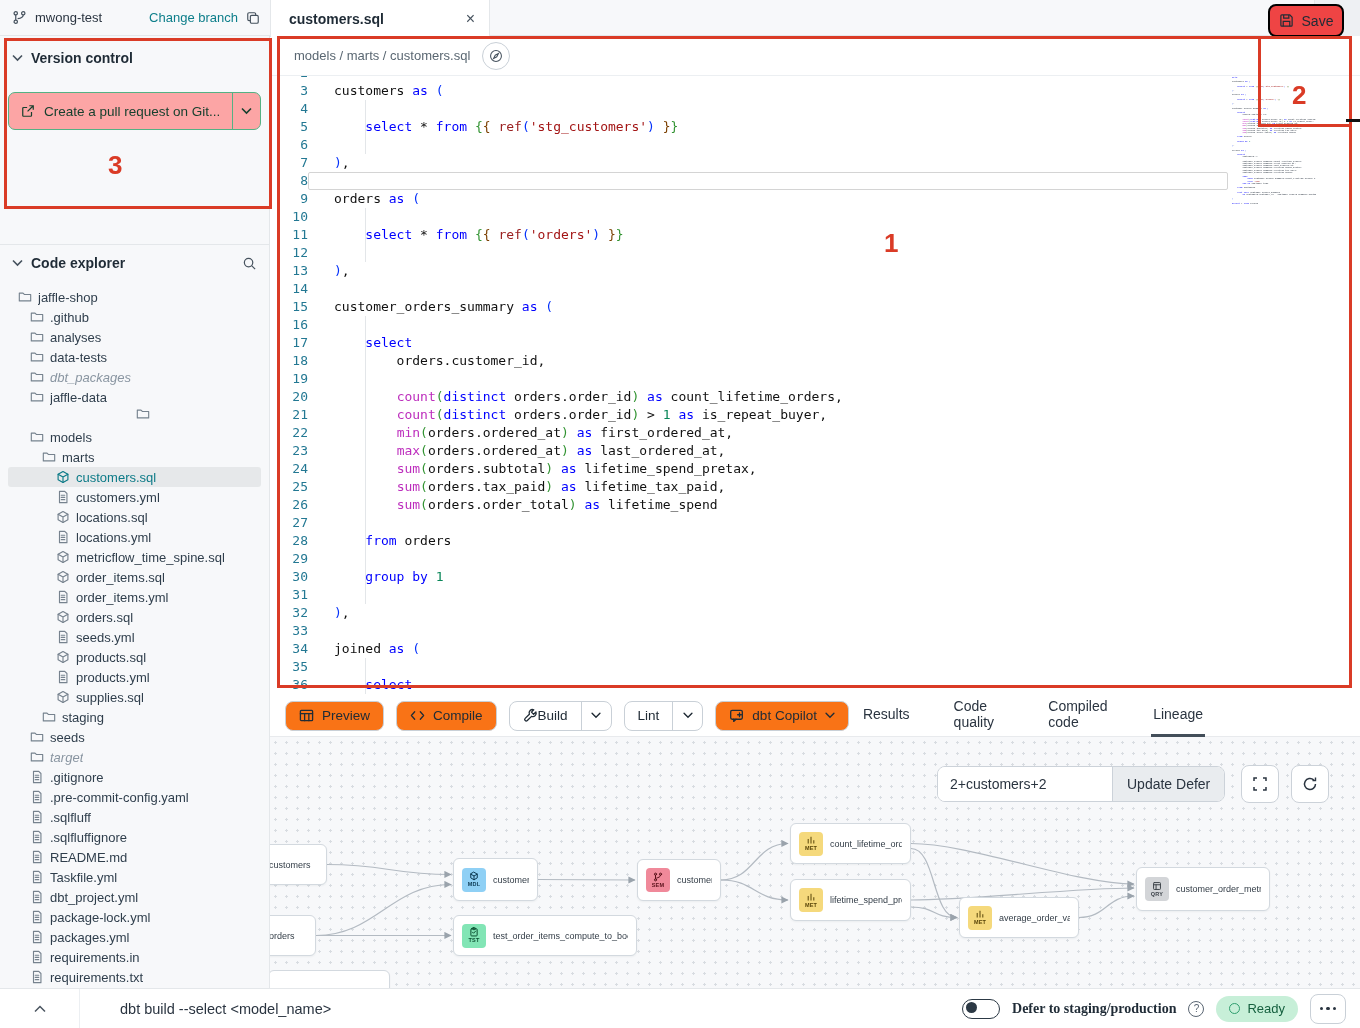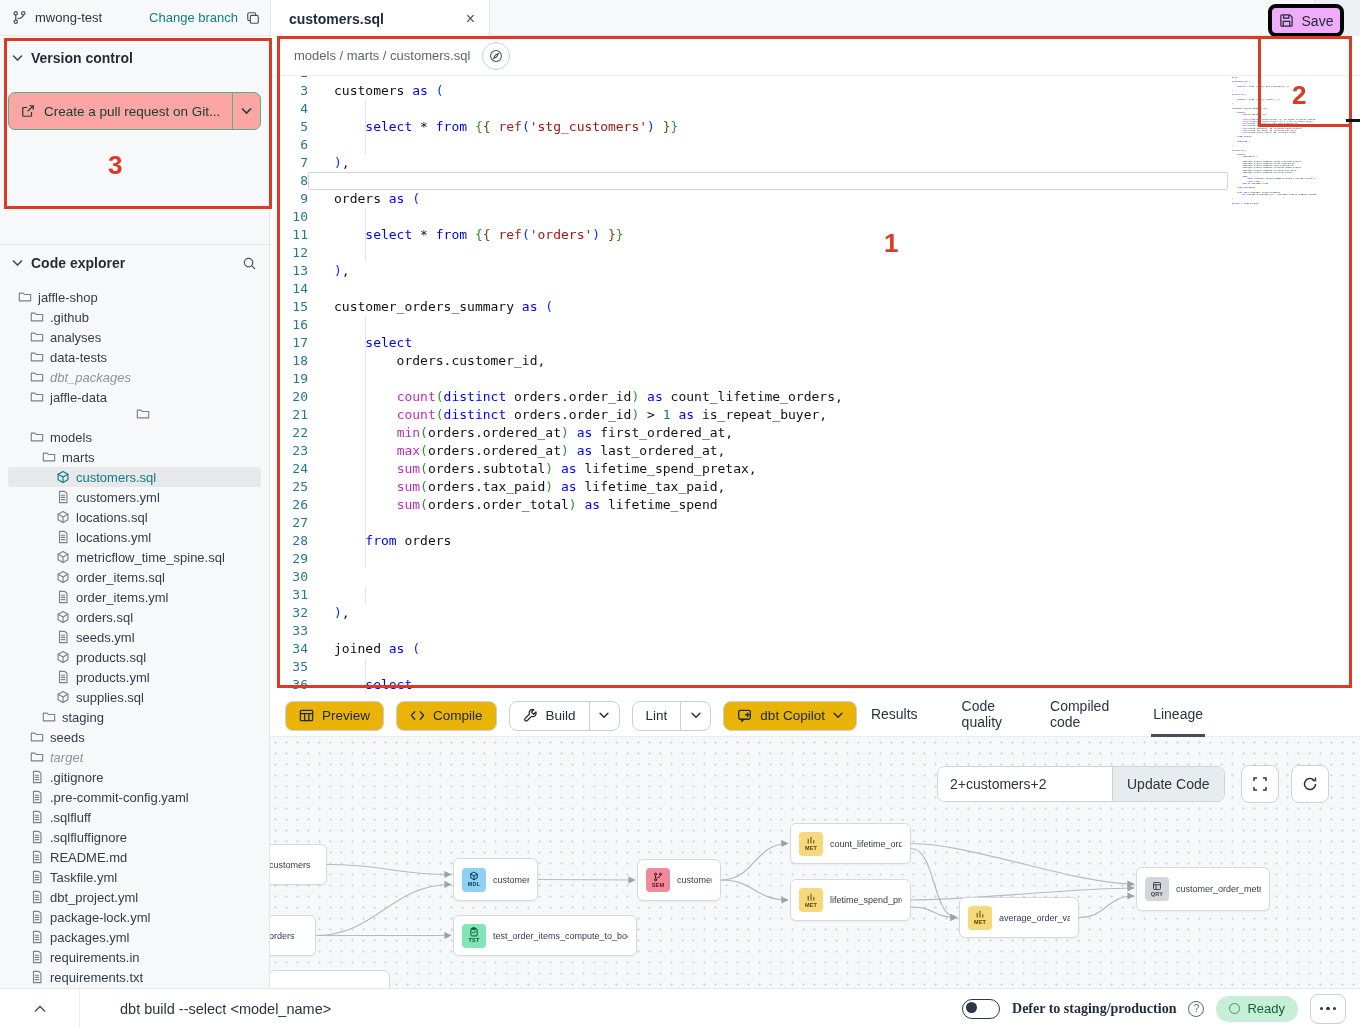--- a/index.html
+++ b/index.html
@@ -35,38 +35,38 @@
   .tree-row.selected .tico { color:#0c7a87; }
   .tree-row.muted { color:#8995a1; font-style:italic; }
   .tico { color:#76828e; flex:none; display:flex; }
   .tree-label { white-space:nowrap; overflow:hidden; }
 
   
   .editor { position:absolute; left:270px; top:36px; width:1090px; height:659px; background:#fff; }
   .crumbbar { position:relative; height:40px; border-bottom:1px solid #eceff2; display:flex; align-items:center; padding-left:24px; }
   .crumb { font-size:13px; color:#5a6772; }
   .copilot-circle { margin-left:12px; width:28px; height:28px; border:1px solid #c9d0d7; border-radius:50%; display:flex; align-items:center; justify-content:center; cursor:pointer; background:#fff; }
-  .save-btn { position:absolute; right:16px; top:-32px; height:33px; width:76px; border:4px solid #000000; border-radius:8px; background:#f0abfc; display:flex; align-items:center; justify-content:center; gap:8px; font-size:14px; color:#212c36; cursor:pointer; z-index:8; }
+  .save-btn { position:absolute; right:16px; top:-32px; height:33px; width:76px; border:2px solid #000000; border-radius:8px; background:#ef4444; display:flex; align-items:center; justify-content:center; gap:8px; font-size:14px; color:#212c36; cursor:pointer; z-index:8; }
   .codearea { position:absolute; left:0; top:40px; right:0; bottom:0; overflow:hidden; }
   #code-rows { margin-top:-12px; font-family:"DejaVu Sans Mono",monospace; font-size:13px; line-height:18px; }
   .code-row { display:flex; height:18px; white-space:pre; }
   .ln { width:38px; text-align:right; color:#237893; flex:none; user-select:none; }
   .code { flex:1; padding-left:26px; position:relative; margin-right:132px; color:#111; }
   .code-row.guided .code::before { content:''; position:absolute; left:57px; top:0; bottom:0; width:1px; background:#e3e6e9; }
   .code-row.active .code { border:1px solid #d4d4d4; border-radius:2px; }
   .tk-kw{color:#0000ff} .tk-fn{color:#bd2ebd} .tk-str{color:#a31515} .tk-ref{color:#9b2121}
   .tk-num{color:#098658} .tk-b0{color:#0431fa} .tk-b1{color:#319331} .tk-b2{color:#7b3f00}
   .minimap { position:absolute; left:962px; top:0; width:84px; height:140px; overflow:hidden; }
   .minimap-inner { font-family:"DejaVu Sans Mono",monospace; font-size:8px; line-height:8.2px; white-space:pre; transform:scale(0.27); transform-origin:0 0; width:340px; }
 
   
   .toolbar-row { position:absolute; left:270px; top:695px; width:1090px; height:42px; background:#fff; display:flex; align-items:center; padding:0 155px 0 15px; gap:12px; border-bottom:1px solid #e8eaed; }
-  .btn { display:inline-flex; align-items:center; gap:8px; height:30px; padding:0 13px; border:1px solid #c9d0d7; border-radius:8px; background:#eab308; font-size:13.5px; color:#212c36; cursor:pointer; white-space:nowrap; }
+  .btn { display:inline-flex; align-items:center; gap:8px; height:30px; padding:0 13px; border:1px solid #c9d0d7; border-radius:8px; background:#f97316; font-size:13.5px; color:#212c36; cursor:pointer; white-space:nowrap; }
   .btn-split { display:inline-flex; height:30px; border:1px solid #c9d0d7; border-radius:8px; background:#fff; overflow:hidden; cursor:pointer; }
-  .btn-split .seg { display:flex; align-items:center; gap:8px; padding:0 13px; font-size:13.5px; color:#212c36; }
+  .btn-split .seg { display:flex; align-items:center; gap:0; padding:0 13px; font-size:13.5px; color:#212c36; }
   .btn-split .caret { border-left:1px solid #c9d0d7; width:30px; display:flex; align-items:center; justify-content:center; }
   .panel-tabs { margin-left:auto; display:flex; gap:40px; height:42px; align-items:stretch; }
   .ptab { display:flex; align-items:center; font-size:14px; color:#2a3440; cursor:pointer; border-bottom:3px solid transparent; padding:0 2px; }
   .ptab.active { border-bottom-color:#434e59; }
 
   
   .lineage { position:absolute; left:270px; top:737px; width:1090px; height:251px; background-color:#f7f8fa; background-image:radial-gradient(circle,#d8dce1 1.1px,transparent 1.1px); background-size:11px 11px; overflow:hidden; }
   .lin-controls { position:absolute; top:28px; left:667px; display:flex; align-items:center; gap:16px; z-index:4; }
   .lin-search { display:flex; height:36px; border:1px solid #ccd2d9; border-radius:8px; overflow:hidden; background:#fff; }
   .lin-search input { border:none; outline:none; padding:0 12px; width:174px; font-size:14px; color:#2a3440; font-family:"Liberation Sans",sans-serif; }
@@ -518,21 +518,21 @@
           <div class="code-row guided"><span class="ln">20</span><span class="code">        <span class="tk-fn">count</span><span class="tk-b1">(</span><span class="tk-kw">distinct</span> orders.order_id<span class="tk-b1">)</span> <span class="tk-kw">as</span> count_lifetime_orders,</span></div>
           <div class="code-row guided"><span class="ln">21</span><span class="code">        <span class="tk-fn">count</span><span class="tk-b1">(</span><span class="tk-kw">distinct</span> orders.order_id<span class="tk-b1">)</span> &gt; <span class="tk-num">1</span> <span class="tk-kw">as</span> is_repeat_buyer,</span></div>
           <div class="code-row guided"><span class="ln">22</span><span class="code">        <span class="tk-fn">min</span><span class="tk-b1">(</span>orders.ordered_at<span class="tk-b1">)</span> <span class="tk-kw">as</span> first_ordered_at,</span></div>
           <div class="code-row guided"><span class="ln">23</span><span class="code">        <span class="tk-fn">max</span><span class="tk-b1">(</span>orders.ordered_at<span class="tk-b1">)</span> <span class="tk-kw">as</span> last_ordered_at,</span></div>
           <div class="code-row guided"><span class="ln">24</span><span class="code">        <span class="tk-fn">sum</span><span class="tk-b1">(</span>orders.subtotal<span class="tk-b1">)</span> <span class="tk-kw">as</span> lifetime_spend_pretax,</span></div>
           <div class="code-row guided"><span class="ln">25</span><span class="code">        <span class="tk-fn">sum</span><span class="tk-b1">(</span>orders.tax_paid<span class="tk-b1">)</span> <span class="tk-kw">as</span> lifetime_tax_paid,</span></div>
           <div class="code-row guided"><span class="ln">26</span><span class="code">        <span class="tk-fn">sum</span><span class="tk-b1">(</span>orders.order_total<span class="tk-b1">)</span> <span class="tk-kw">as</span> lifetime_spend</span></div>
           <div class="code-row guided"><span class="ln">27</span><span class="code"></span></div>
           <div class="code-row guided"><span class="ln">28</span><span class="code">    <span class="tk-kw">from</span> orders</span></div>
           <div class="code-row guided"><span class="ln">29</span><span class="code"></span></div>
-          <div class="code-row guided"><span class="ln">30</span></div>
+          <div class="code-row guided"><span class="ln">30</span><span class="code">    <span class="tk-kw">group</span> <span class="tk-kw">by</span> <span class="tk-num">1</span></span></div>
           <div class="code-row guided"><span class="ln">31</span><span class="code"></span></div>
           <div class="code-row"><span class="ln">32</span><span class="code"><span class="tk-b0">)</span>,</span></div>
           <div class="code-row"><span class="ln">33</span><span class="code"></span></div>
           <div class="code-row"><span class="ln">34</span><span class="code">joined <span class="tk-kw">as</span> <span class="tk-b0">(</span></span></div>
           <div class="code-row guided"><span class="ln">35</span><span class="code"></span></div>
           <div class="code-row guided"><span class="ln">36</span><span class="code">    <span class="tk-kw">select</span></span></div>
         </div>
       <div class="minimap">
         <div class="minimap-inner" id="minimap-inner"><div><span class="tk-kw">with</span></div><div>&nbsp;</div><div>customers <span class="tk-kw">as</span> <span class="tk-b0">(</span></div><div>&nbsp;</div><div>    <span class="tk-kw">select</span> * <span class="tk-kw">from</span> <span class="tk-b1">{</span><span class="tk-b2">{</span> <span class="tk-ref">ref</span><span class="tk-b0">(</span><span class="tk-str">'stg_customers'</span><span class="tk-b0">)</span> <span class="tk-b2">}</span><span class="tk-b1">}</span></div><div>&nbsp;</div><div><span class="tk-b0">)</span>,</div><div>&nbsp;</div><div>orders <span class="tk-kw">as</span> <span class="tk-b0">(</span></div><div>&nbsp;</div><div>    <span class="tk-kw">select</span> * <span class="tk-kw">from</span> <span class="tk-b1">{</span><span class="tk-b2">{</span> <span class="tk-ref">ref</span><span class="tk-b0">(</span><span class="tk-str">'orders'</span><span class="tk-b0">)</span> <span class="tk-b2">}</span><span class="tk-b1">}</span></div><div>&nbsp;</div><div><span class="tk-b0">)</span>,</div><div>&nbsp;</div><div>customer_orders_summary <span class="tk-kw">as</span> <span class="tk-b0">(</span></div><div>&nbsp;</div><div>    <span class="tk-kw">select</span></div><div>        orders.customer_id,</div><div>&nbsp;</div><div>        <span class="tk-fn">count</span><span class="tk-b1">(</span><span class="tk-kw">distinct</span> orders.order_id<span class="tk-b1">)</span> <span class="tk-kw">as</span> count_lifetime_orders,</div><div>        <span class="tk-fn">count</span><span class="tk-b1">(</span><span class="tk-kw">distinct</span> orders.order_id<span class="tk-b1">)</span> &gt; <span class="tk-num">1</span> <span class="tk-kw">as</span> is_repeat_buyer,</div><div>        <span class="tk-fn">min</span><span class="tk-b1">(</span>orders.ordered_at<span class="tk-b1">)</span> <span class="tk-kw">as</span> first_ordered_at,</div><div>        <span class="tk-fn">max</span><span class="tk-b1">(</span>orders.ordered_at<span class="tk-b1">)</span> <span class="tk-kw">as</span> last_ordered_at,</div><div>        <span class="tk-fn">sum</span><span class="tk-b1">(</span>orders.subtotal<span class="tk-b1">)</span> <span class="tk-kw">as</span> lifetime_spend_pretax,</div><div>        <span class="tk-fn">sum</span><span class="tk-b1">(</span>orders.tax_paid<span class="tk-b1">)</span> <span class="tk-kw">as</span> lifetime_tax_paid,</div><div>        <span class="tk-fn">sum</span><span class="tk-b1">(</span>orders.order_total<span class="tk-b1">)</span> <span class="tk-kw">as</span> lifetime_spend</div><div>&nbsp;</div><div>    <span class="tk-kw">from</span> orders</div><div>&nbsp;</div><div>    <span class="tk-kw">group</span> <span class="tk-kw">by</span> <span class="tk-num">1</span></div><div>&nbsp;</div><div><span class="tk-b0">)</span>,</div><div>&nbsp;</div><div>joined <span class="tk-kw">as</span> <span class="tk-b0">(</span></div><div>&nbsp;</div><div>    <span class="tk-kw">select</span></div><div>        customers.*,</div><div>&nbsp;</div><div>        customer_orders_summary.count_lifetime_orders,</div><div>        customer_orders_summary.first_ordered_at,</div><div>        customer_orders_summary.last_ordered_at,</div><div>        customer_orders_summary.lifetime_spend_pretax,</div><div>        customer_orders_summary.lifetime_tax_paid,</div><div>        customer_orders_summary.lifetime_spend,</div><div>&nbsp;</div><div>        <span class="tk-kw">case</span></div><div>            <span class="tk-kw">when</span> customer_orders_summary.count_lifetime_orders &gt;   </div><div>            <span class="tk-kw">else</span> <span class="tk-str">'new'</span></div><div>        <span class="tk-kw">end</span> <span class="tk-kw">as</span> customer_type</div><div>&nbsp;</div><div>    <span class="tk-kw">from</span> customers</div><div>&nbsp;</div><div>    <span class="tk-kw">left</span> <span class="tk-kw">join</span> customer_orders_summary</div><div>        <span class="tk-kw">on</span> customers.customer_id = customer_orders_summary.customer_id</div><div>&nbsp;</div><div><span class="tk-b0">)</span></div><div>&nbsp;</div><div><span class="tk-kw">select</span> * <span class="tk-kw">from</span> joined</div></div>
       </div>
@@ -704,21 +704,21 @@
               <path d="M2.5 6h11M6.5 6v7.5"></path>
             </svg>
             <span>QRY</span>
           </div>
           <span class="node-label">customer_order_metrics</span>
         </div>
       </div>
     <div class="lin-controls">
       <div class="lin-search">
         <input type="text" value="2+customers+2" style="">
-        <div class="lin-update">Update Code</div>
+        <div class="lin-update">Update Defer</div>
       </div>
       <div class="sq-btn">
         <svg width="16" height="16" viewBox="0 0 16 16" fill="none" stroke="#2a3440" stroke-width="1.5">
           <path d="M2 5V2h3M11 2h3v3M14 11v3h-3M5 14H2v-3"></path>
         </svg>
       </div>
       <div class="sq-btn" style="margin-left:-4px;">
         <svg width="16" height="16" viewBox="0 0 16 16" fill="none" stroke="#2a3440" stroke-width="1.5">
           <path d="M13.5 8a5.5 5.5 0 1 1-1.8-4.1"></path>
             <path d="M13.5 1.5V4.5h-3" stroke-width="1.4"></path>

